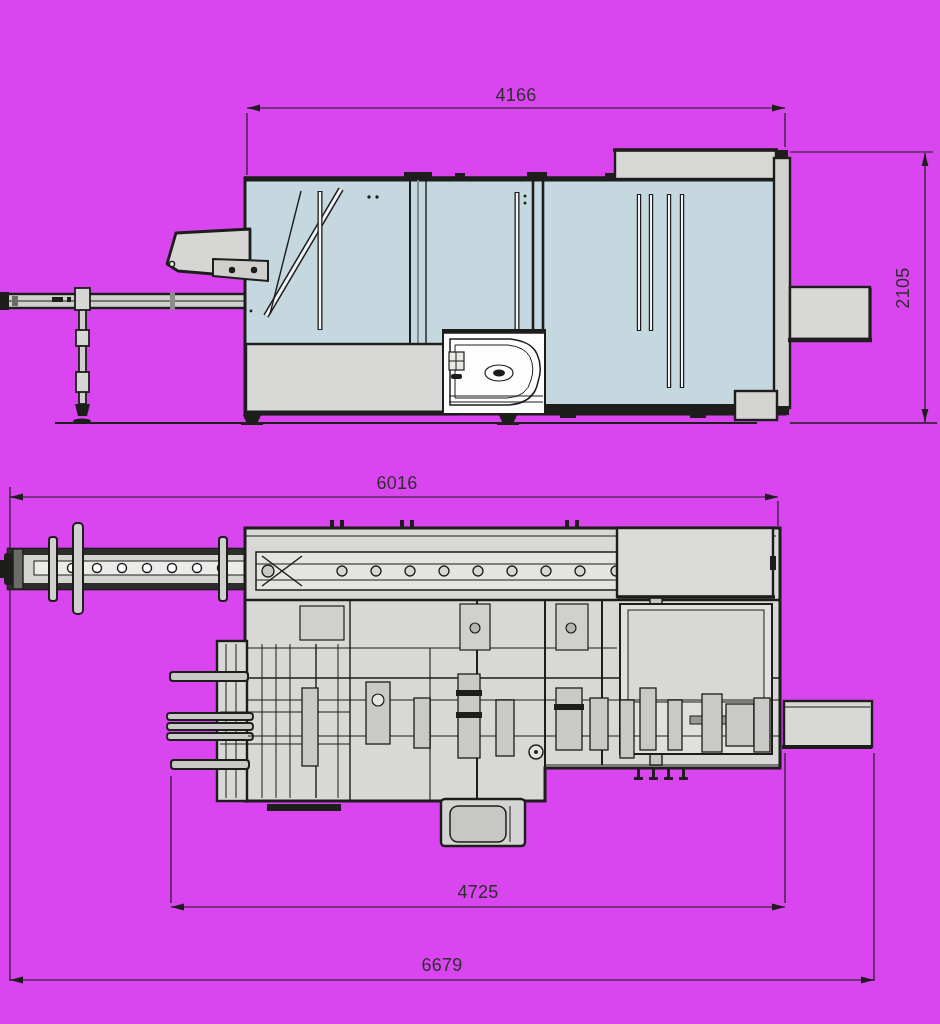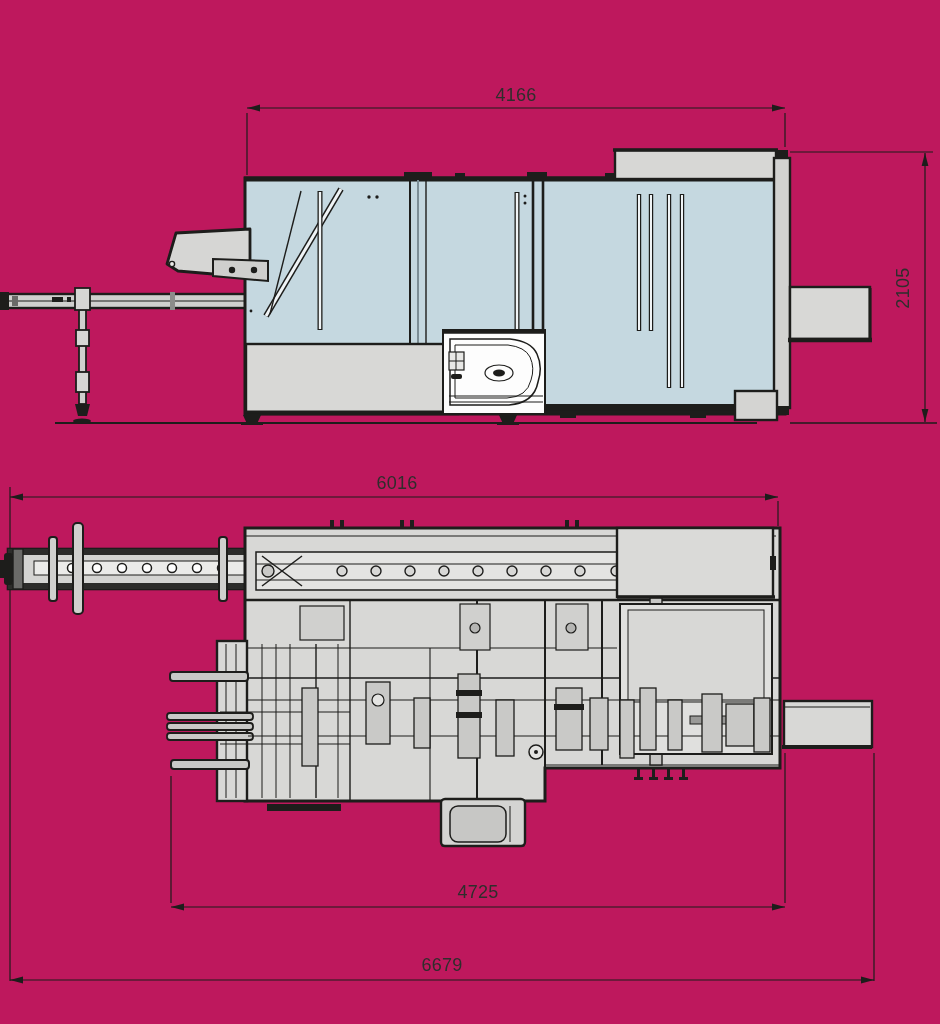--- a/index.html
+++ b/index.html
@@ -1,17 +1,17 @@
 <!DOCTYPE html>
 <html><head>
 <meta charset="utf-8">
 <style>
   html,body{margin:0;padding:0;background:#ffffff;}
   body{width:940px;height:1024px;overflow:hidden;}
-  .canvas{position:relative;width:940px;height:1024px;background:#be185d;}
+  .canvas{position:relative;width:940px;height:1024px;background:#d946ef;}
   svg{display:block;}
   .dim-text{font-family:"Liberation Sans",sans-serif;font-size:18px;fill:#2e2e2c;letter-spacing:0.3px;}
 </style>
 </head>
 <body>
 
 <div class="canvas">
 <svg width="940" height="1024" viewBox="0 0 940 1024">
   <defs>
     <marker id="mE" viewBox="0 0 14 8" refX="13" refY="4" markerWidth="14" markerHeight="8" markerUnits="userSpaceOnUse" orient="auto">

